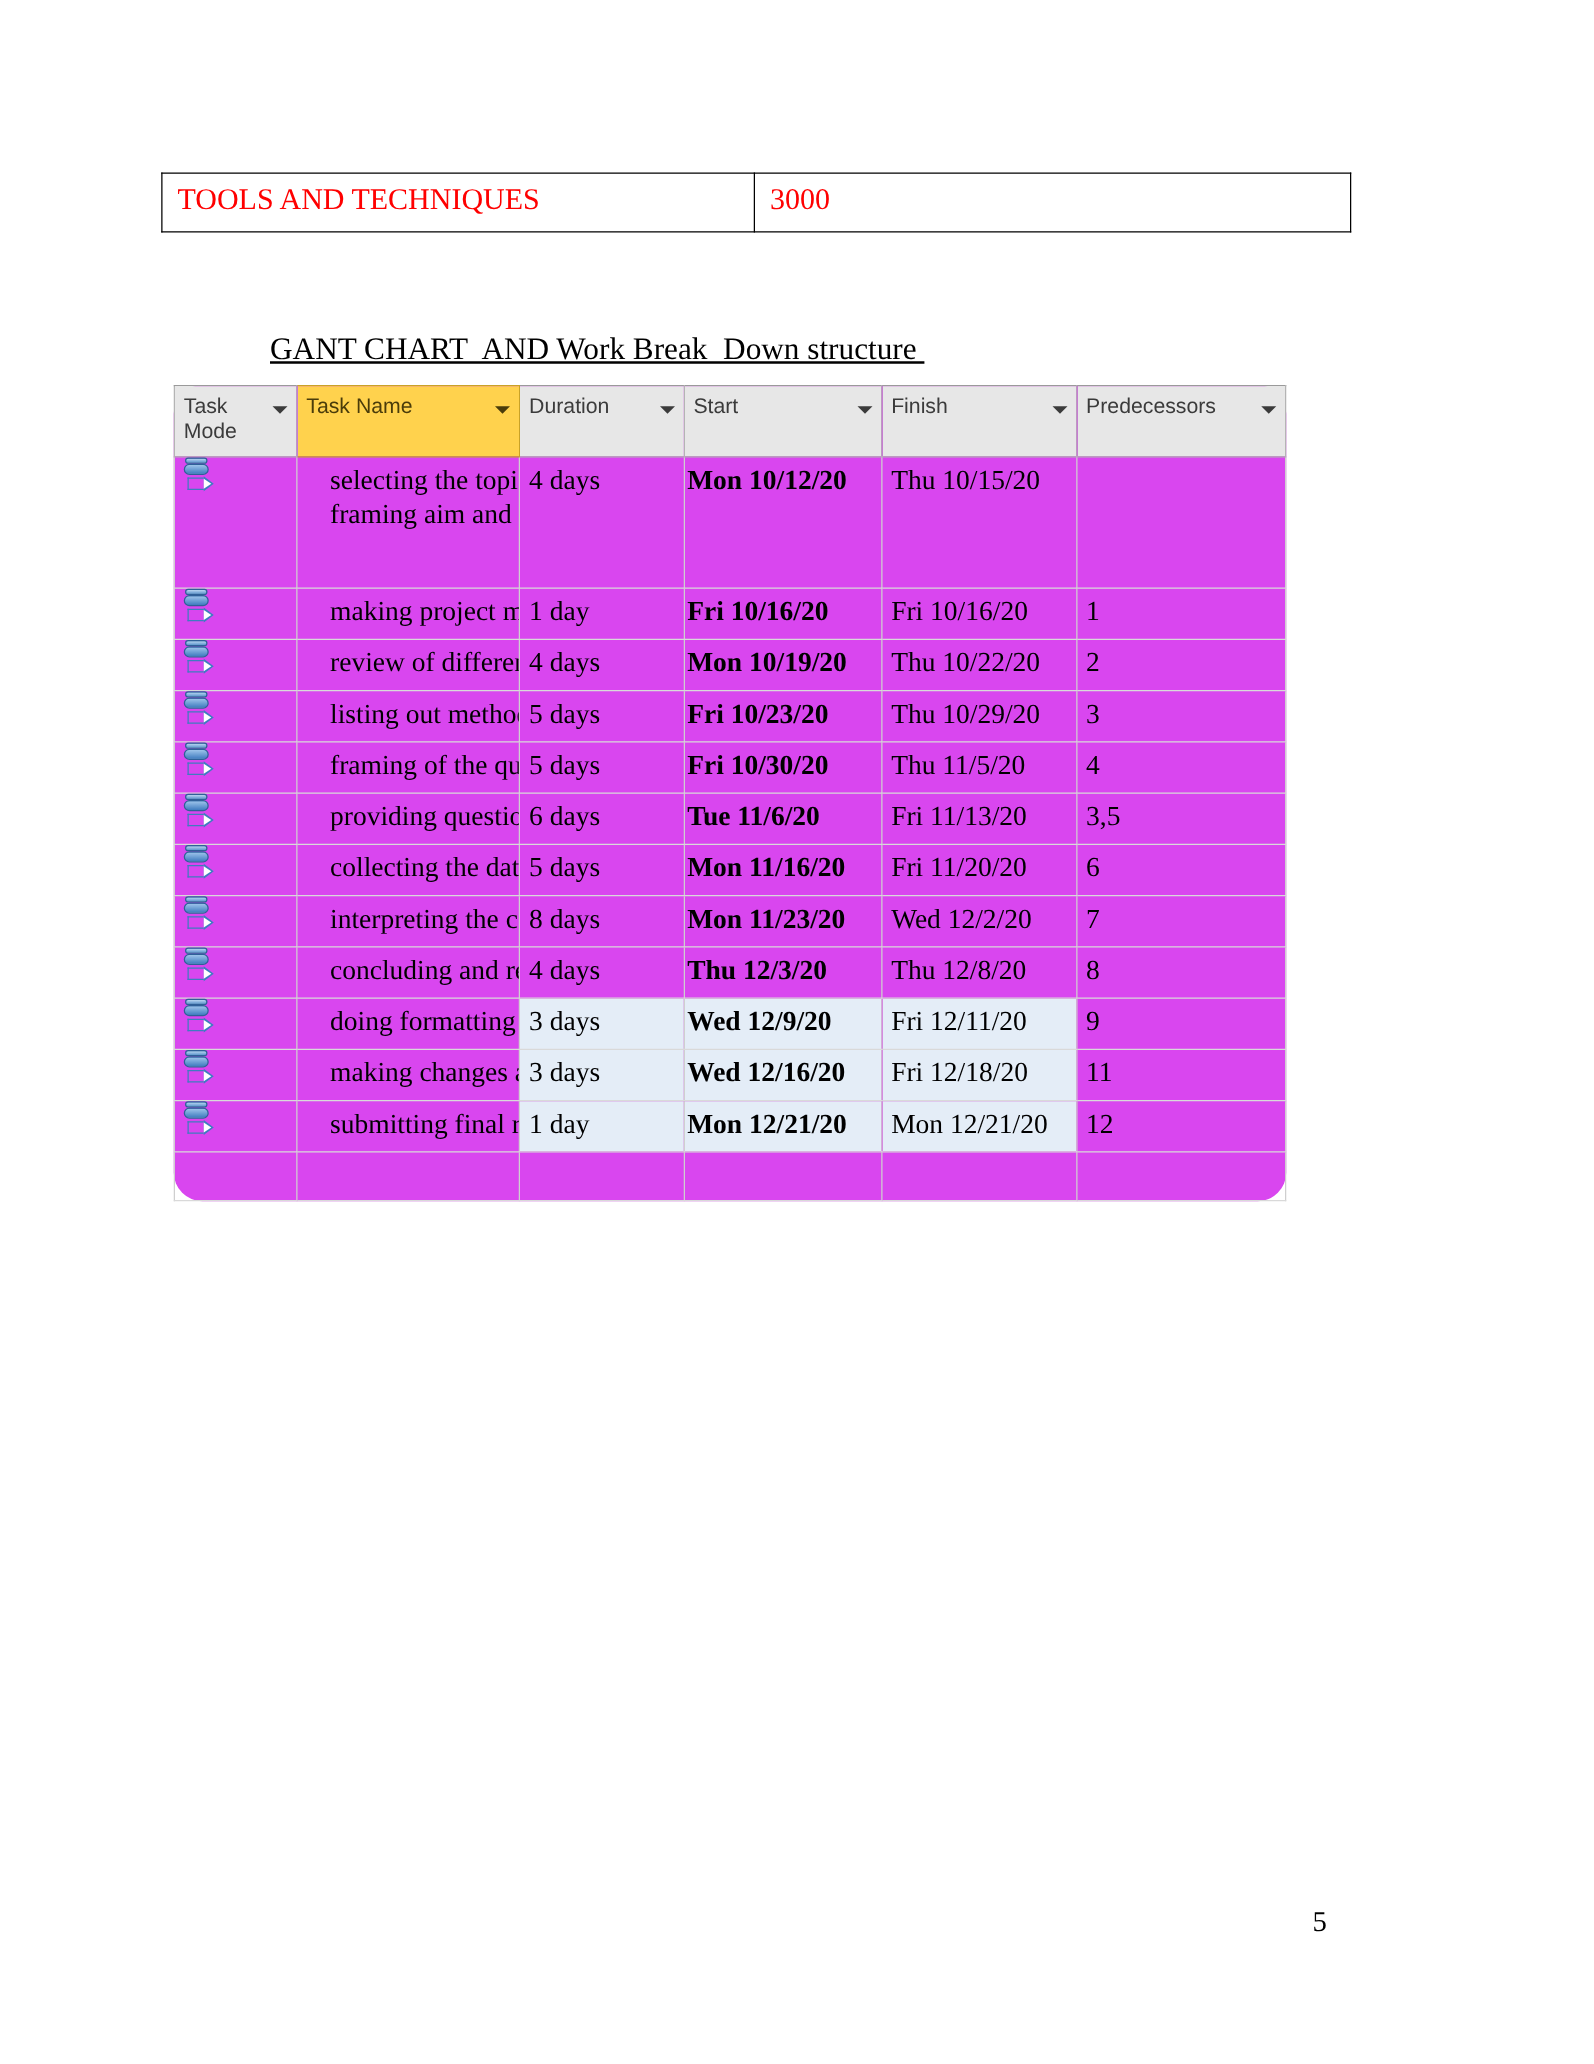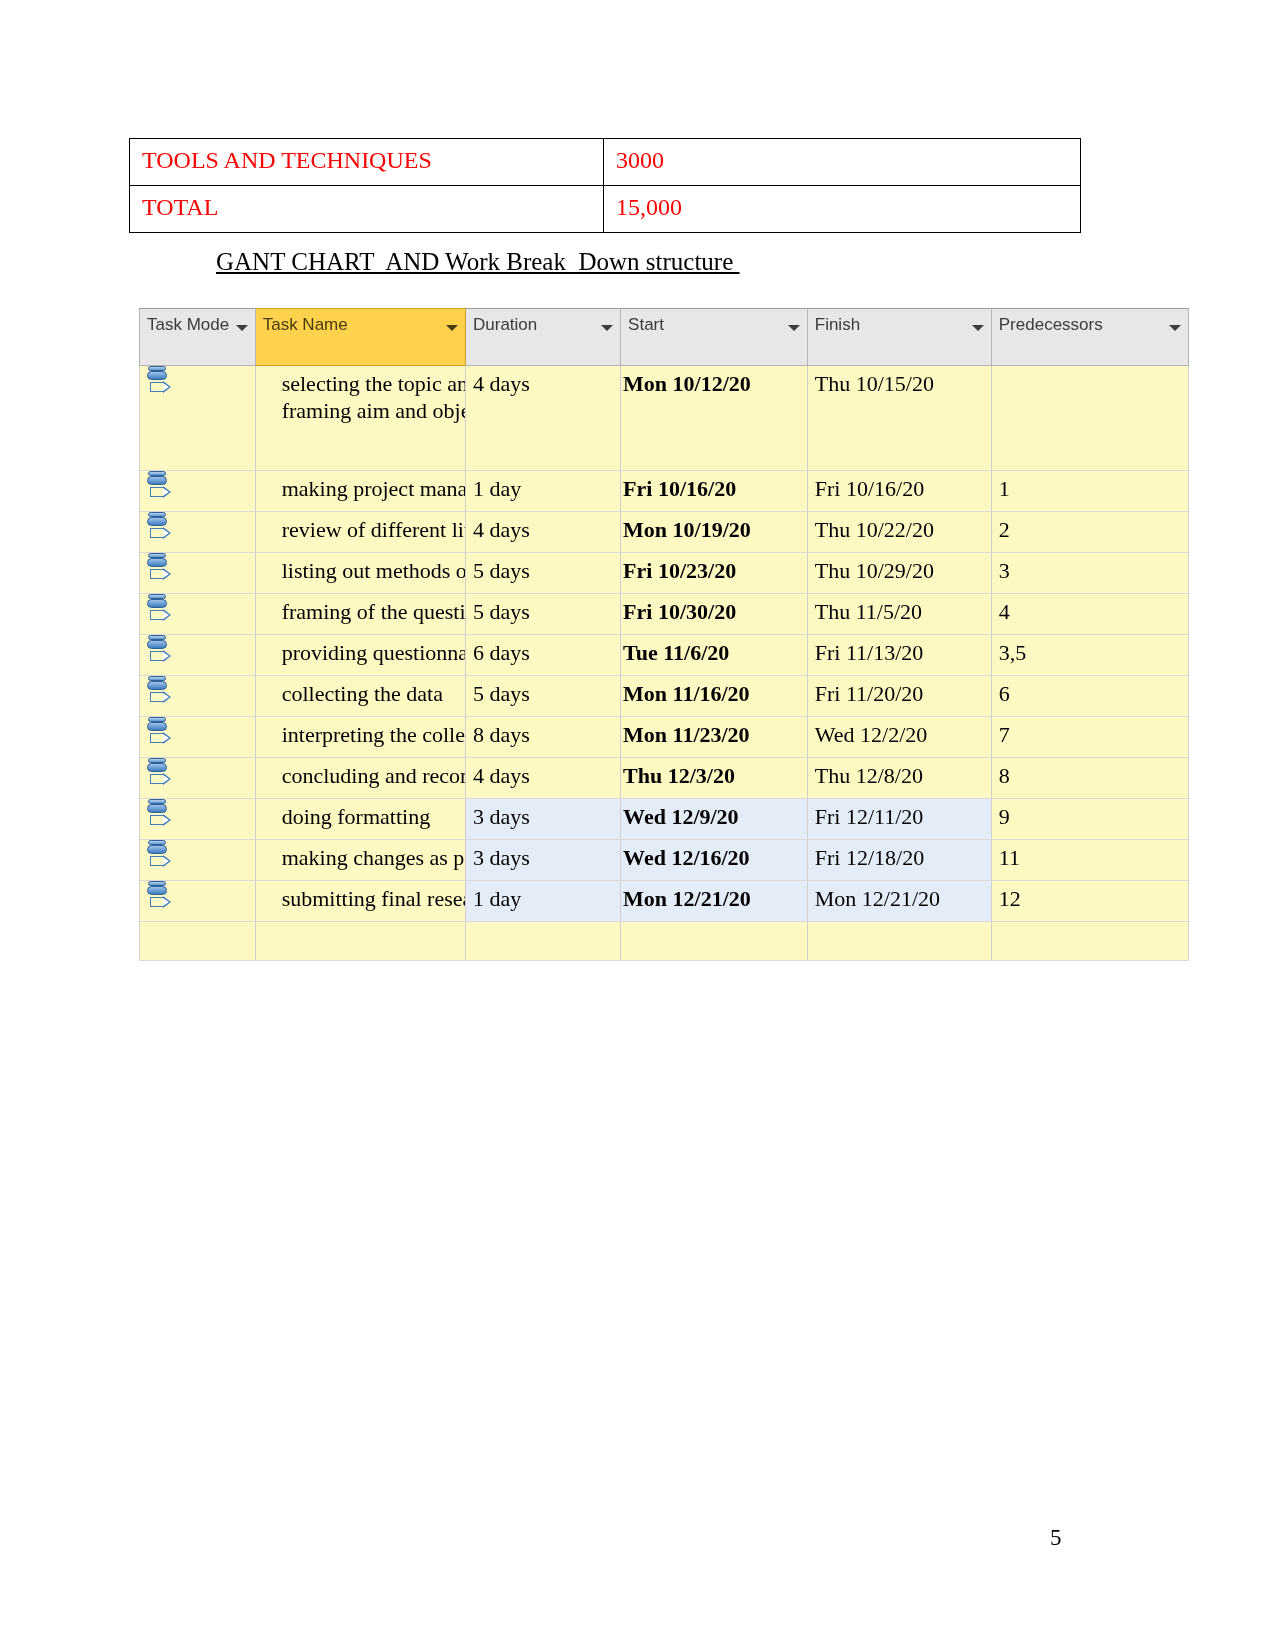--- a/index.html
+++ b/index.html
@@ -34,40 +34,41 @@
     vertical-align: top;
     height: 32px;
   }
   .budget-col-label { width: 474px; }
   .budget-col-value { width: 477px; }
 
   
   .section-heading {
     position: absolute;
     left: 216px;
-    top: 248px;
+    top: 266px;
     font-family: "Liberation Serif", serif;
     font-size: 25px;
     color: #000000;
     text-decoration: underline;
     white-space: pre;
   }
 
   
   .gantt {
     position: absolute;
     left: 139px;
     top: 308px;
     width: 890px;
   }
   .gantt-grid {
     border-collapse: collapse;
     table-layout: fixed;
-    width: 1050px;
-    background: #fef9c3;
+    width: 890px;
+    background: #d946ef;
+    border-radius: 23px;
   }
 
   
   .col-mode  { width: 88px; }
   .col-name  { width: 160px; }
   .col-dur   { width: 118px; }
   .col-start { width: 142px; }
   .col-fin   { width: 140px; }
   .col-pred  { width: 150px; }
 
@@ -235,24 +236,20 @@
 
 <table class="budget-table">
   <colgroup>
     <col class="budget-col-label">
     <col class="budget-col-value">
   </colgroup>
   <tbody>
     <tr>
       <td>TOOLS AND TECHNIQUES</td>
       <td>3000</td>
-    </tr>
-    <tr>
-      <td>TOTAL</td>
-      <td>15,000</td>
     </tr>
   </tbody>
 </table>
 
 <div class="section-heading">GANT CHART  AND Work Break  Down structure </div>
 
 <div class="gantt">
   <table class="gantt-grid">
     <colgroup>
       <col class="col-mode">

